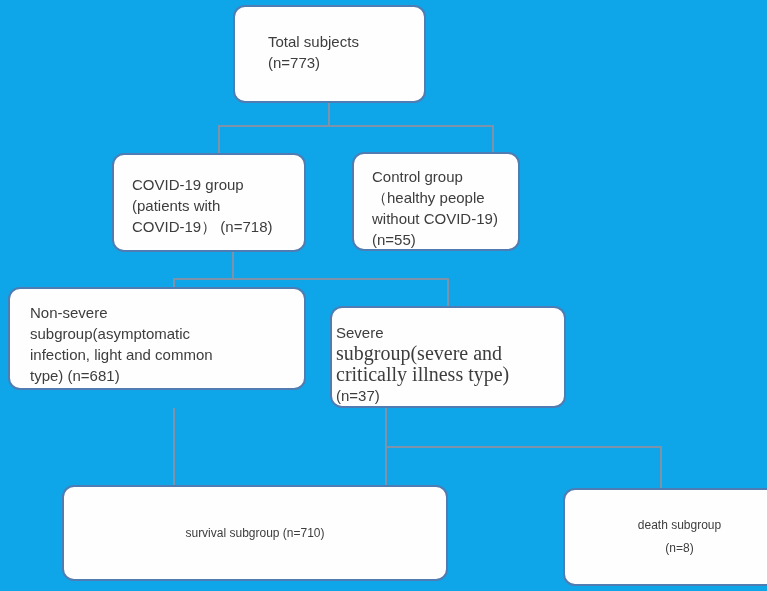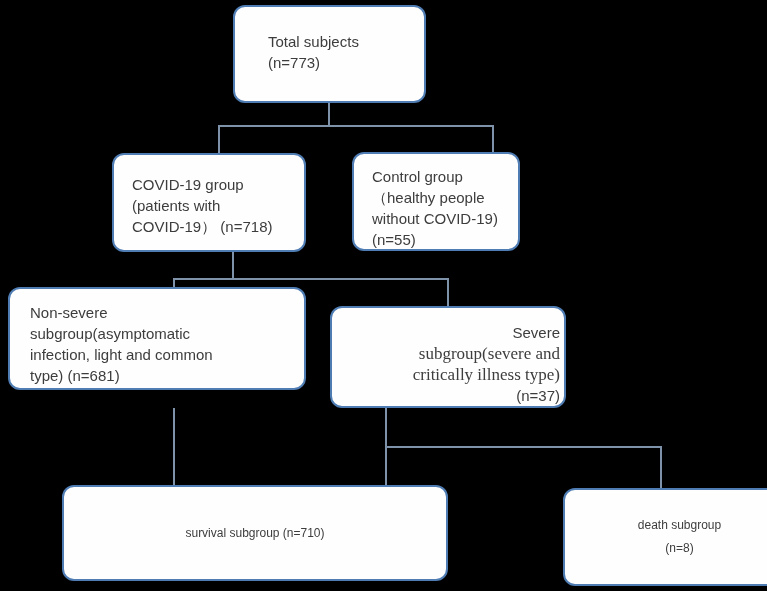--- a/index.html
+++ b/index.html
@@ -1,36 +1,36 @@
 <!DOCTYPE html>
 <html><head>
 <meta charset="utf-8">
 <style>
   html,body{margin:0;padding:0;background:#fff;}
   .canvas{
     position:relative;
     width:767px;height:591px;
-    background:#000000;
+    background:#0ea5e9;
     font-family:"Liberation Sans", sans-serif;
     color:#3d3d3d;
     overflow:hidden;
   }
   .node{
     position:absolute;
     box-sizing:border-box;
     border:2.5px solid #4e7cb3;
     border-radius:12px;
     background:#fefefe;
     font-size:15px;
     line-height:21px;
   }
   .node .line{white-space:nowrap;}
-  .centered{text-align:right;}
+  .centered{text-align:left;}
   .flexcenter{display:flex;flex-direction:column;justify-content:center;align-items:center;}
-  .serif{font-family:"Liberation Serif", serif;font-size:17px;}
+  .serif{font-family:"Liberation Serif", serif;font-size:20px;}
   .conn{position:absolute;background:#7e93a9;}
   .conn.h{height:2px;}
   .conn.v{width:2px;}
 
   
   #box-total     {left:233px;top:5px;  width:193px;height:98px; padding:24px 8px 0 33px;}
   #box-covid     {left:112px;top:153px;width:194px;height:99px; padding:19px 0 0 18px;}
   #box-control   {left:352px;top:152px;width:168px;height:99px; padding:12px 6px 0 18px;line-height:21px;}
   #box-nonsevere {left:8px;  top:287px;width:298px;height:103px;padding:13px 6px 0 20px;}
   #box-severe    {left:330px;top:306px;width:236px;height:102px;padding:14px 4px 0 4px;}

